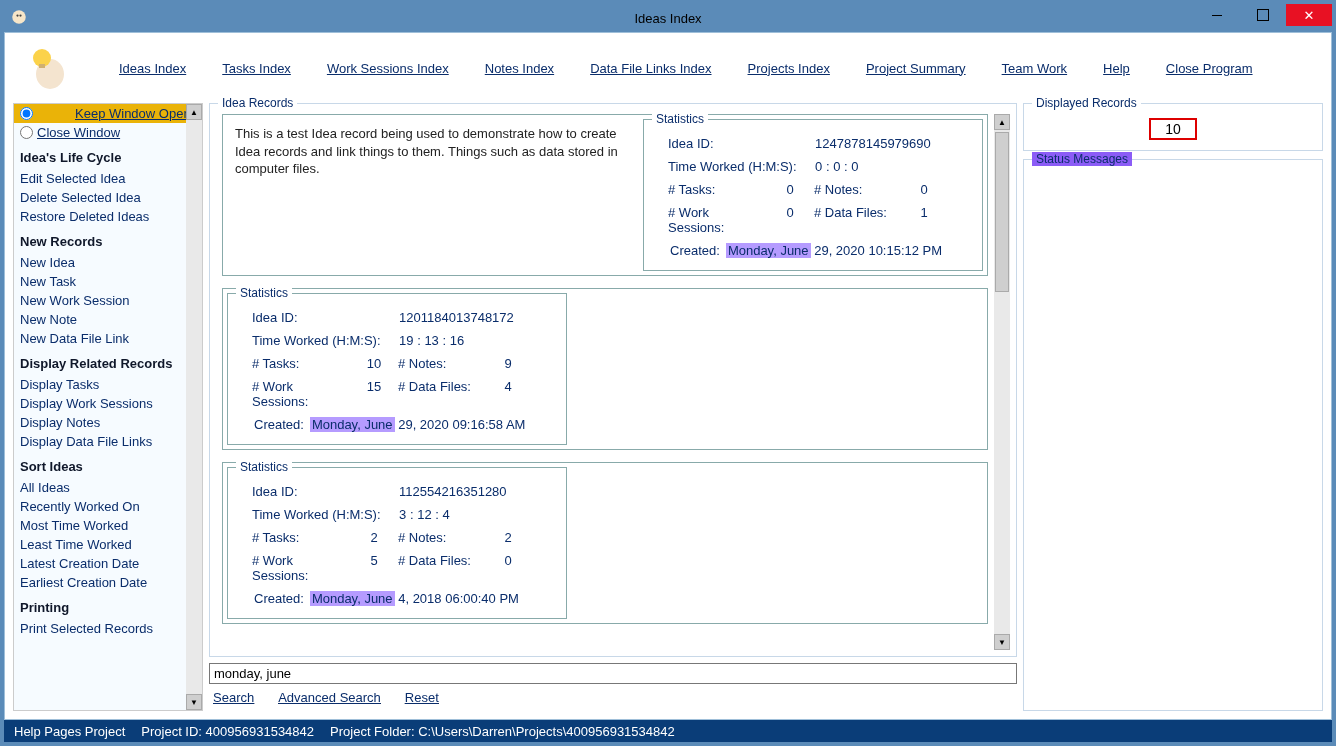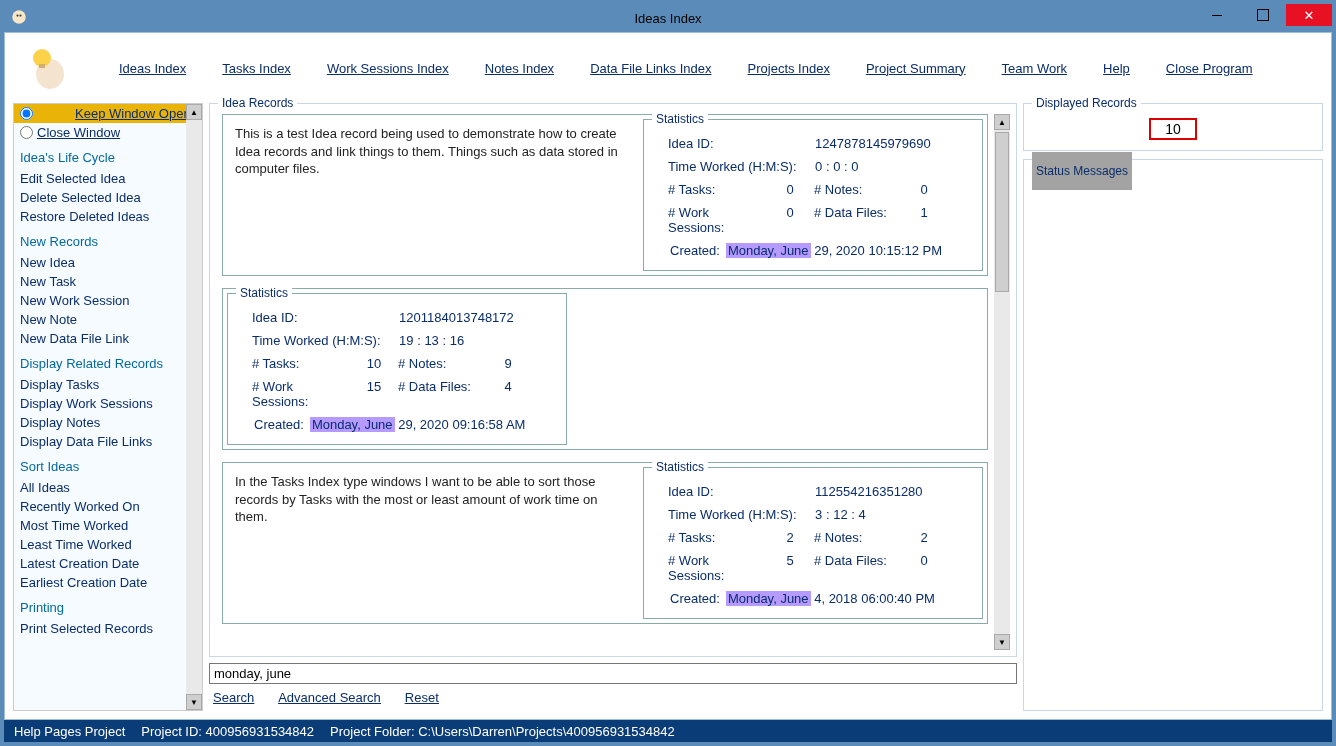--- a/index.html
+++ b/index.html
@@ -26,21 +26,21 @@
 
 
 .body-row { display:flex; flex:1; min-height:0; padding:0 8px 8px 8px; gap:6px; }
 
 
 .sidebar { width:190px; border:1px solid #ccc; background:#f6fbff; position:relative; overflow:hidden; }
 .sidebar-inner { overflow:hidden; height:100%; }
 .sidebar .radio-row { display:flex; align-items:center; padding:2px 6px; gap:4px; color:#0a2d6b; }
 .sidebar .radio-row.selected { background:#eab308;gap:42px; }
 .sidebar .radio-row span{ text-decoration:underline; color:#0a2d6b;}
-.sidebar .section-hdr { color:#0369a1; font-weight:normal; padding:8px 6px 4px 6px; }
+.sidebar .section-hdr { color:#0f172a; font-weight:bold; padding:8px 6px 4px 6px; }
 .sidebar .link { color:#0a2d6b; padding:2px 6px; cursor:pointer; display:block; }
 .sidebar .scrolltrack { position:absolute; right:0; top:0; width:16px; height:100%; background:#e9e9e9; }
 .sidebar .scrolltrack .thumb{position:absolute;top:0;width:16px;height:16px;background:#cfcfcf;border:1px solid #aaa;display:flex;align-items:center;justify-content:center;font-size:8px;}
 .sidebar .scrolltrack .thumb.up::before{content:"\25B2";}
 .sidebar .scrolltrack .thumb.down{top:auto;bottom:0;}
 .sidebar .scrolltrack .thumb.down::before{content:"\25BC";}
 
 
 .center { flex:1; display:flex; flex-direction:column; min-width:0; }
 .records-group { border:1px solid #c8d8e8; position:relative; flex:1; min-height:0; }
@@ -72,21 +72,21 @@
 .searchbar { border:1px solid #777; margin-top:6px; padding:2px 4px; font-family:inherit; }
 .search-actions{ padding:6px 4px; display:flex; gap:24px;text-decoration:underline;}
 .search-actions a{ color:#0a2d6b; text-decoration:underline; cursor:pointer;}
 
 
 .rightcol { width:300px; display:flex; flex-direction:column; }
 .group-box { border:1px solid #c8d8e8; position:relative; padding:14px 10px 10px 10px; margin-bottom:8px; }
 .group-box .legend{ position:absolute; top:-8px; left:8px; background:#fff; padding:0 4px; color:#0a2d6b; font-size:12px;text-align:right;}
 .count-box{ border:2px solid #d00; width:48px; text-align:center; margin:0 auto; font-size:14px; color:#000; padding:1px 0;}
 .status-box{ flex:1; border:1px solid #c8d8e8; position:relative; padding:14px 10px;}
-.status-box .legend{ position:absolute; top:-8px; left:8px; background:#a3a3a3; padding:12px 4px; color:#0a2d6b; font-size:12px;}
+.status-box .legend{ position:absolute; top:-8px; left:8px; background:#8b5cf6; padding:0 4px; color:#0a2d6b; font-size:12px;}
 
 
 .statusbar { height:22px; background:#0a3d78; color:#fff; display:flex; align-items:center; padding:0 10px; gap:16px; font-size:12.5px;}
 </style>
 </head>
 <body>
 
 <div class="titlebar">
   <div class="icon">
     <svg viewBox="0 0 24 24" width="18" height="18">
@@ -239,21 +239,20 @@
                   <span class="v2">4</span>
                 </div>
               <div class="created-row">
                   <span>Created:</span>
                   <span><span class="hl">Monday, June</span><span> 29, 2020   09:16:58 AM</span></span>
                 </div>
             </div>
           </div>
 
           <div class="record-card">
-            <div class="desc">In the Tasks Index type windows I want to be able to sort those records by Tasks with the most or least amount of work time on them.</div>
             <div class="stat-box">
               <div class="stlegend">Statistics</div>
               <div class="stat-row">
                   <span class="k">Idea ID:</span>
                   <span class="v">112554216351280</span>
                 </div>
               <div class="stat-row">
                   <span class="k">Time Worked (H:M:S):</span>
                   <span class="v">3  :  12  :  4</span>
                 </div>

